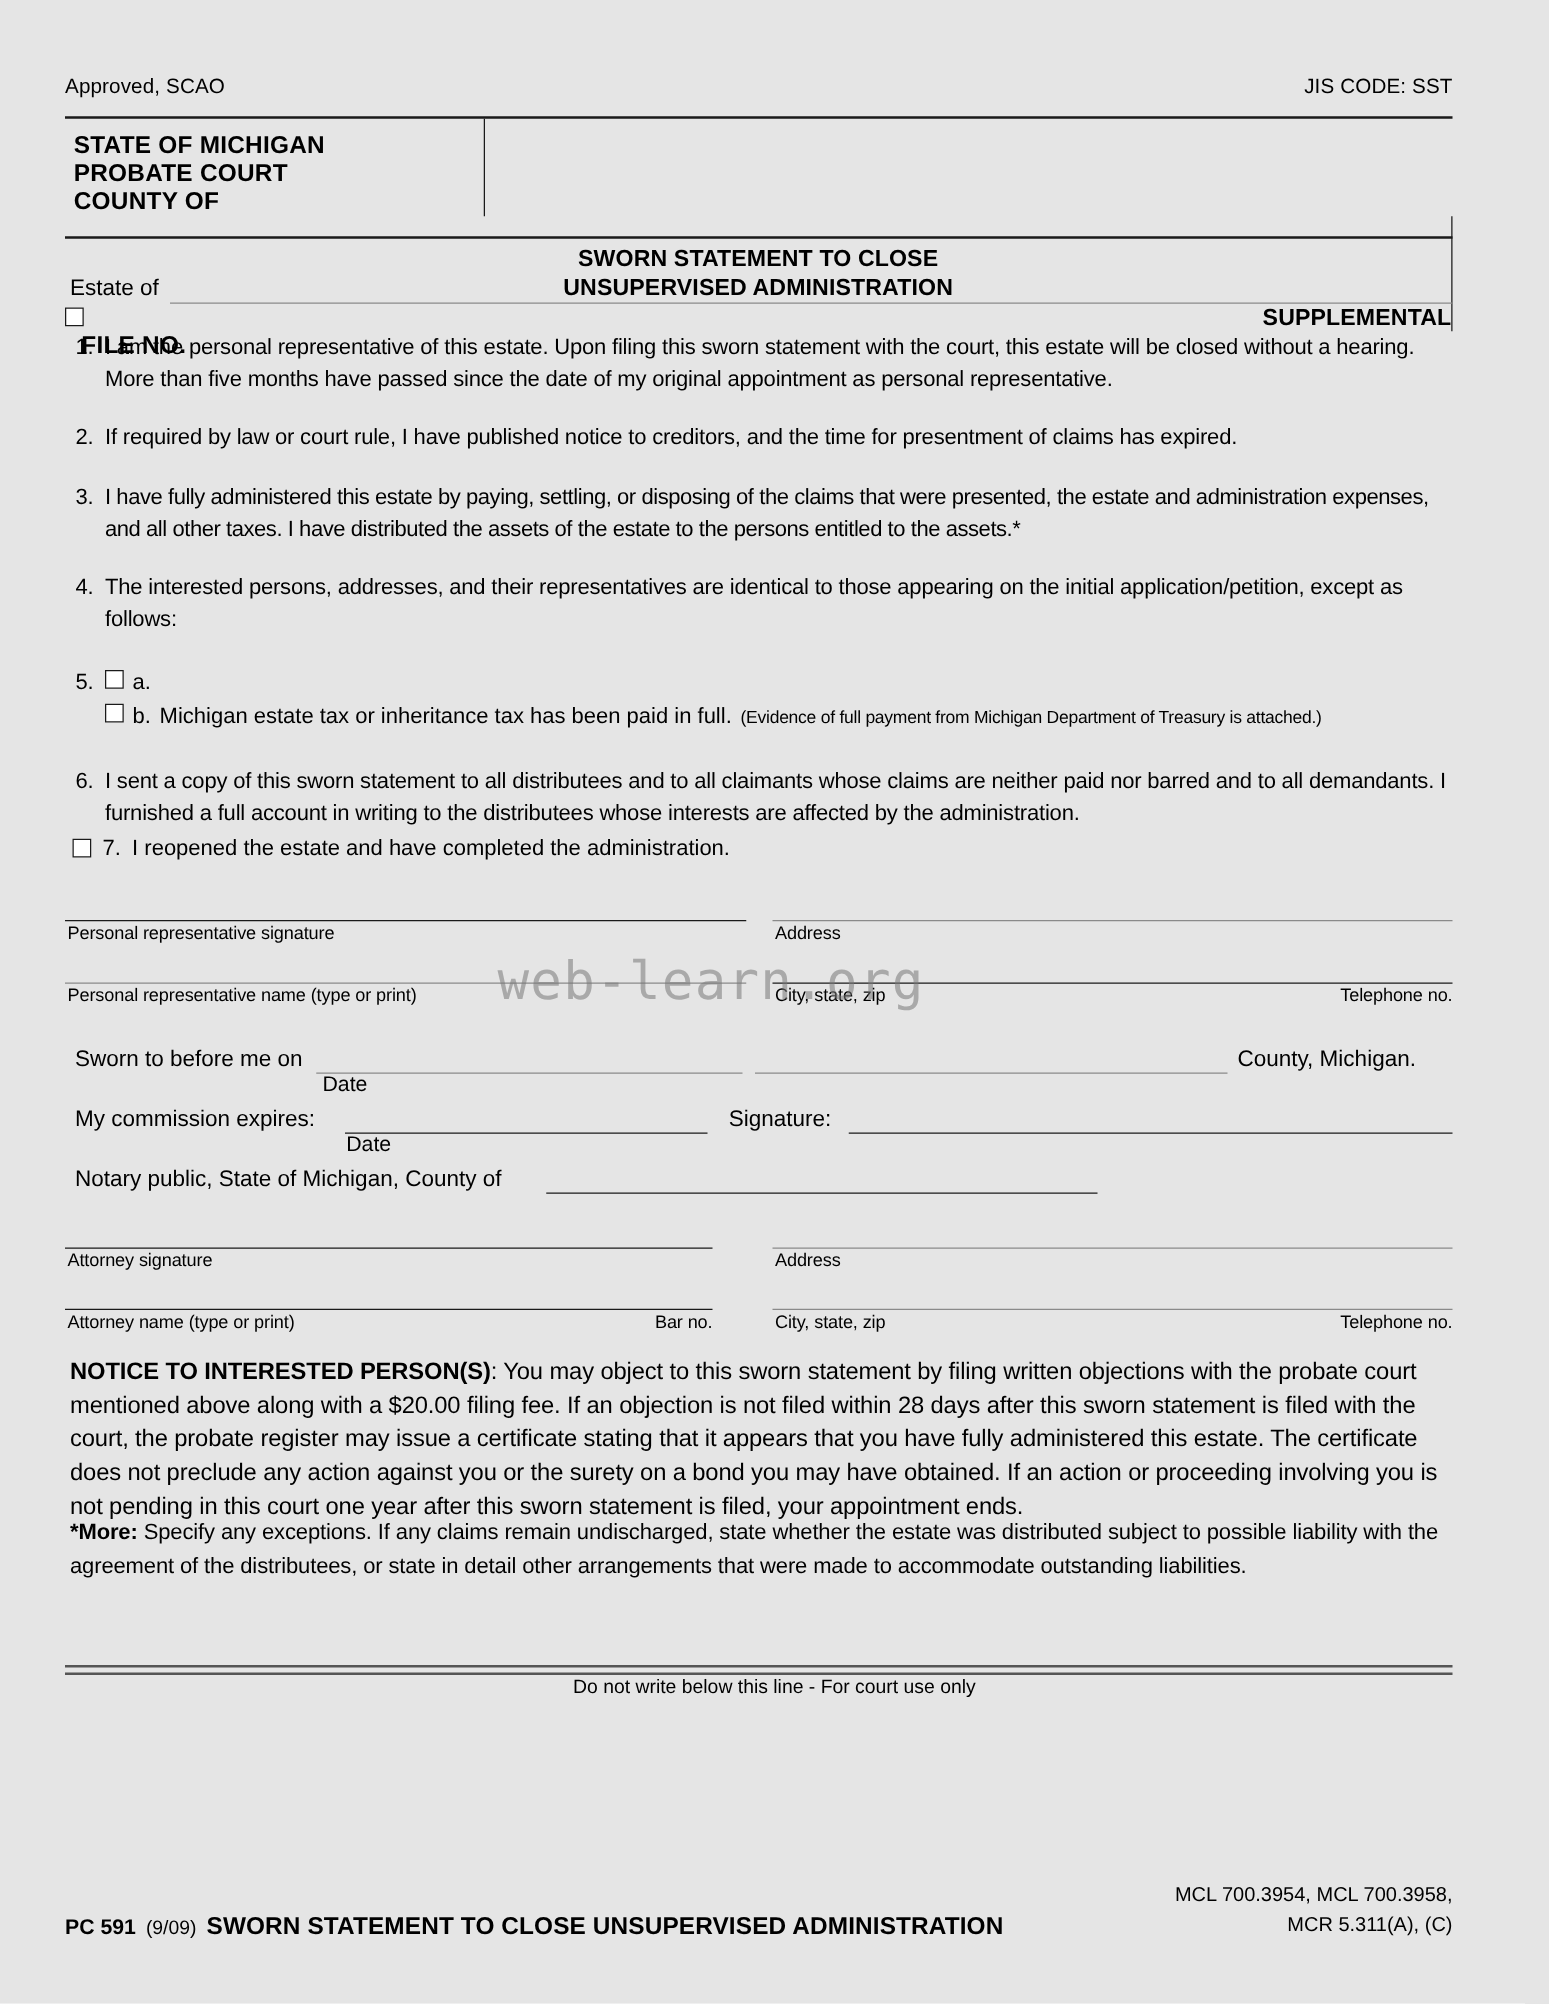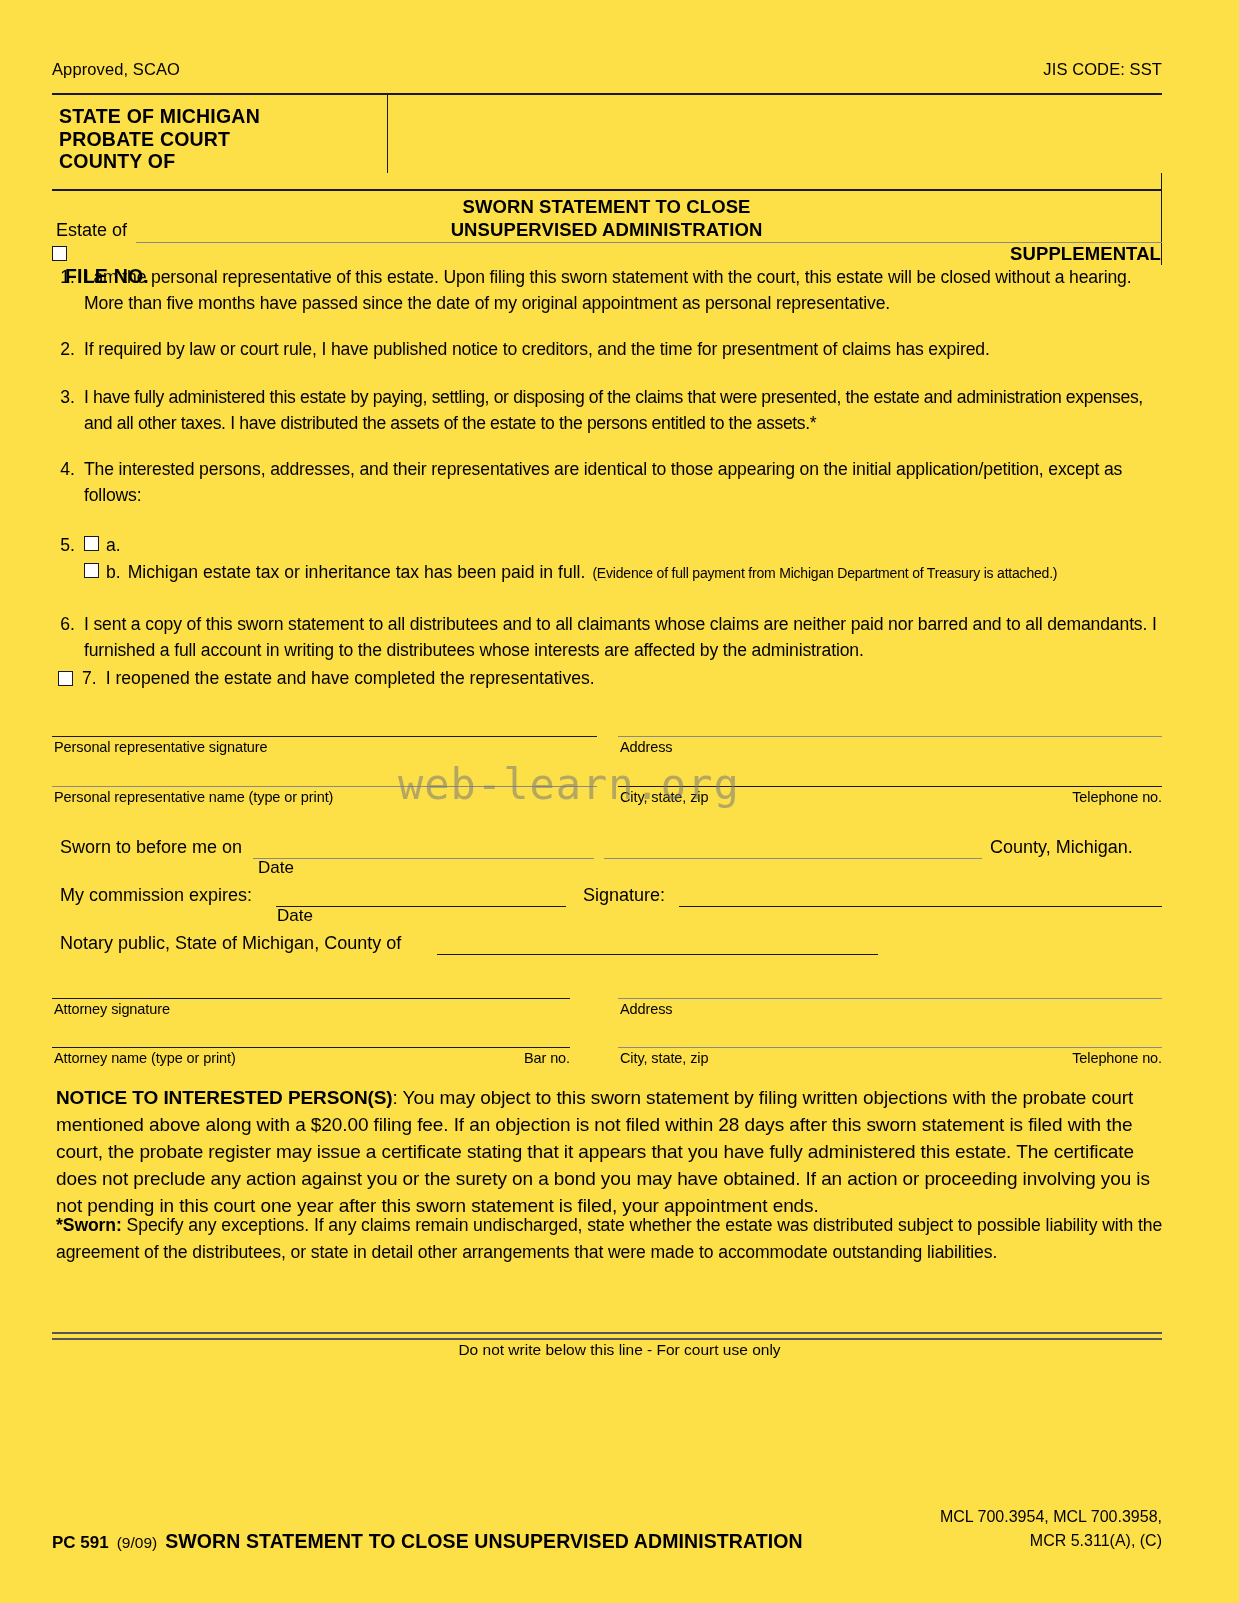--- a/index.html
+++ b/index.html
@@ -8,21 +8,21 @@
     background: #ffffff;
   }
   body {
     font-family: "Liberation Sans", sans-serif;
     color: #000000;
   }
   #page {
     position: relative;
     width: 1239px;
     height: 1603px;
-    background: #fde047;
+    background: #e5e5e5;
     overflow: hidden;
     box-sizing: border-box;
   }
   .rule-gray { background: #8a8a8a; }
 
   
   #top-meta {
     position: absolute;
     left: 52px;
     top: 60px;
@@ -353,21 +353,21 @@
     <div class="item">
       <span class="num">6.</span>
       <span class="body tight2">I sent a copy of this sworn statement to all distributees and to all claimants whose claims are neither paid nor barred and to all demandants.  I furnished a full account in writing to the distributees whose interests are affected by the administration.</span>
     </div>
 
   </div>
 
   <div id="item7row">
     <span class="cbox"></span>
     <span>7.</span>
-    <span>I reopened the estate and have completed the representatives.</span>
+    <span>I reopened the estate and have completed the administration.</span>
   </div>
 
   <div class="sigline" style="left:52px; top:736px; width:545px;"></div>
   <div class="sigline gray" style="left:618px; top:736px; width:544px;"></div>
   <div class="caption" style="left:54px; top:739px;">Personal representative signature</div>
   <div class="caption" style="left:620px; top:739px;">Address</div>
 
   <div class="sigline gray" style="left:52px; top:786px; width:545px;"></div>
   <div class="sigline" style="left:618px; top:786px; width:544px;"></div>
   <div class="caption" style="left:54px; top:789px;">Personal representative name (type or print)</div>
@@ -396,21 +396,21 @@
 
   <div class="sigline" style="left:52px; top:1047px; width:518px;"></div>
   <div class="sigline gray" style="left:618px; top:1047px; width:544px;"></div>
   <div class="caption" style="left:54px; top:1050px;">Attorney name (type or print)</div>
   <div class="caption r" style="left:400px; top:1050px; width:170px;">Bar no.</div>
   <div class="caption" style="left:620px; top:1050px;">City, state, zip</div>
   <div class="caption r" style="left:962px; top:1050px; width:200px;">Telephone no.</div>
 
   <div id="notice"><b>NOTICE TO INTERESTED PERSON(S)</b><span>:  You may object to this sworn statement by filing written objections with the probate court mentioned above along with a $20.00 filing fee.  If an objection is not filed within 28 days after this sworn statement is filed with the court, the probate register may issue a certificate stating that it appears that you have fully administered this estate.  The certificate does not preclude any action against you or the surety on a bond you may have obtained.  If an action or proceeding involving you is not pending in this court one year after this sworn statement is filed, your appointment ends.</span></div>
 
-  <div id="note-para"><b>*Sworn:</b><span>  Specify any exceptions.  If any claims remain undischarged, state whether the estate was distributed subject to possible liability with the agreement of the distributees, or state in detail other arrangements that were made to accommodate outstanding liabilities.</span></div>
+  <div id="note-para"><b>*More:</b><span>  Specify any exceptions.  If any claims remain undischarged, state whether the estate was distributed subject to possible liability with the agreement of the distributees, or state in detail other arrangements that were made to accommodate outstanding liabilities.</span></div>
 
   <div id="court-div-1"></div>
   <div id="court-div-2"></div>
   <div id="court-use">Do not write below this line - For court use only</div>
 
   <div id="footer">
     <div id="footer-left">
       <span class="code">PC 591</span>
       <span class="rev">(9/09)</span>
       <span class="ftitle">SWORN STATEMENT TO CLOSE UNSUPERVISED ADMINISTRATION</span>

